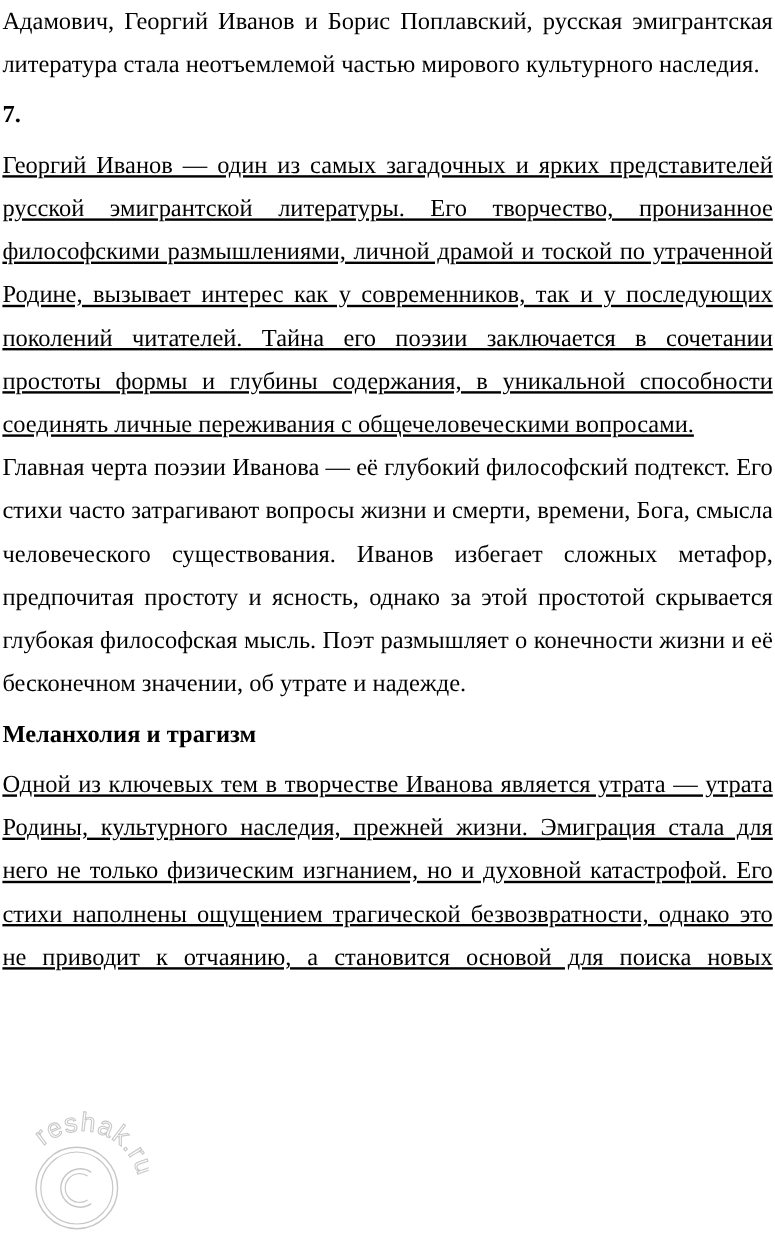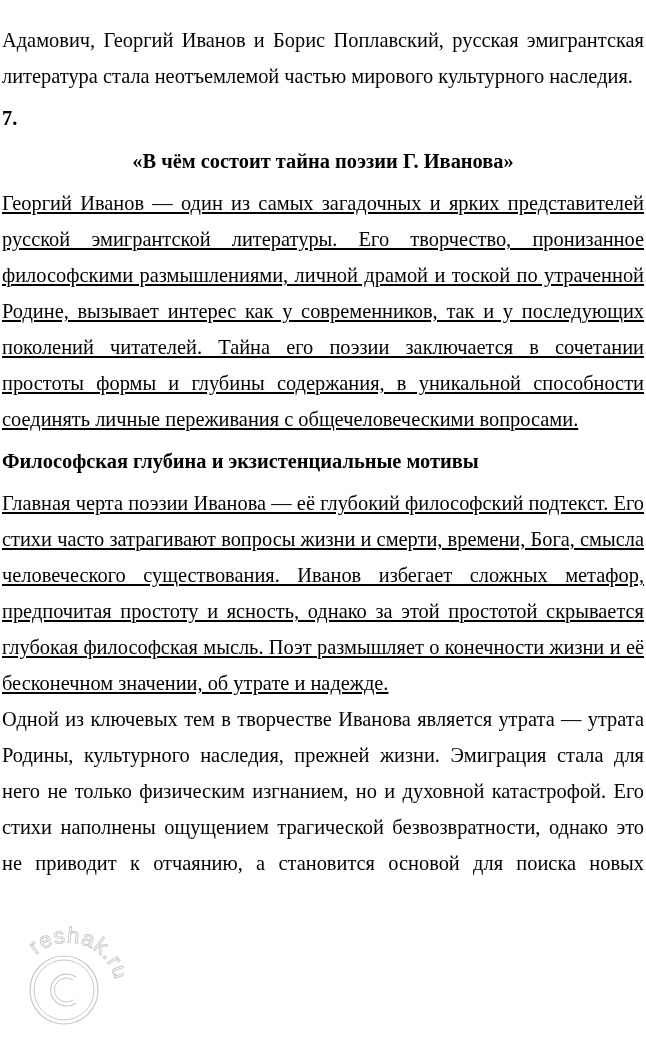--- a/index.html
+++ b/index.html
@@ -13,21 +13,20 @@
       overflow: hidden;
       position: relative;
       font-family: "Liberation Serif", "DejaVu Serif", serif;
       color: #000;
     }
     .page {
       position: absolute;
       left: 2px;
       top: 0;
       width: 642px;
-      margin-top: 22px;
     }
     p {
       margin: 0;
       font-size: 20.4px;
       line-height: 36px;
       text-align: justify;
       text-align-last: left;
     }
     .num {
       font-weight: bold;
@@ -62,26 +61,25 @@
       pointer-events: none;
       opacity: 0.55;
     }
   </style>
 </head>
 <body>
 
 <div class="page">
   <p>Адамович, Георгий Иванов и Борис Поплавский, русская эмигрантская литература стала неотъемлемой частью мирового культурного наследия.</p>
   <div class="num">7.</div>
-  <div class="title title2">«В чём состоит тайна поэзии Г. Иванова»</div>
   <p class="para1">Георгий Иванов — один из самых загадочных и ярких представителей русской эмигрантской литературы. Его творчество, пронизанное философскими размышлениями, личной драмой и тоской по утраченной Родине, вызывает интерес как у современников, так и у последующих поколений читателей. Тайна его поэзии заключается в сочетании простоты формы и глубины содержания, в уникальной способности соединять личные переживания с общечеловеческими вопросами.</p>
 
-  <div class="h">Философская глубина и экзистенциальные мотивы</div>
   <p>Главная черта поэзии Иванова — её глубокий философский подтекст. Его стихи часто затрагивают вопросы жизни и смерти, времени, Бога, смысла человеческого существования. Иванов избегает сложных метафор, предпочитая простоту и ясность, однако за этой простотой скрывается глубокая философская мысль. Поэт размышляет о конечности жизни и её бесконечном значении, об утрате и надежде.</p>
 
+  <div class="h">Меланхолия и трагизм</div>
   <p style="text-align-last: justify;">Одной из ключевых тем в творчестве Иванова является утрата — утрата Родины, культурного наследия, прежней жизни. Эмиграция стала для него не только физическим изгнанием, но и духовной катастрофой. Его стихи наполнены ощущением трагической безвозвратности, однако это не приводит к отчаянию, а становится основой для поиска новых</p>
 </div>
 
 <div class="watermark">
   <svg width="110" height="150" viewBox="0 0 110 150">
     <defs>
       <path id="wmArc" d="M 22 60 A 48 48 0 0 1 100 110" fill="none"></path>
     </defs>
     <circle cx="50" cy="95" r="34" fill="none" stroke="#9a9a9a" stroke-width="1.2"></circle>
     <circle cx="50" cy="95" r="30" fill="none" stroke="#9a9a9a" stroke-width="1"></circle>

